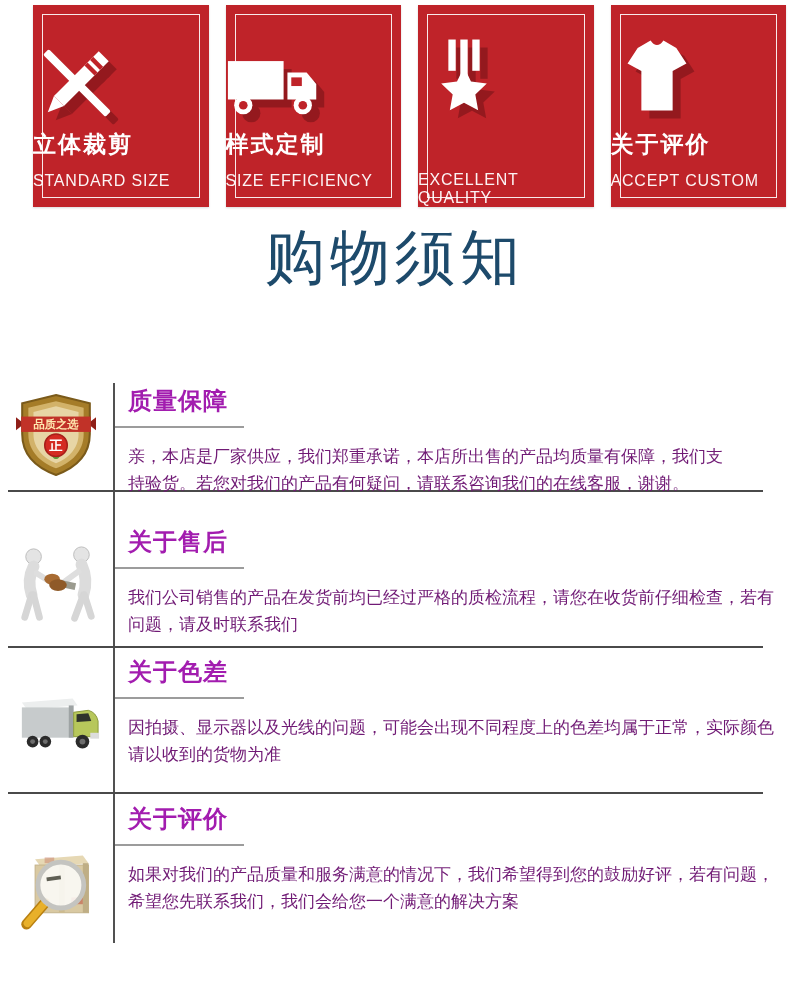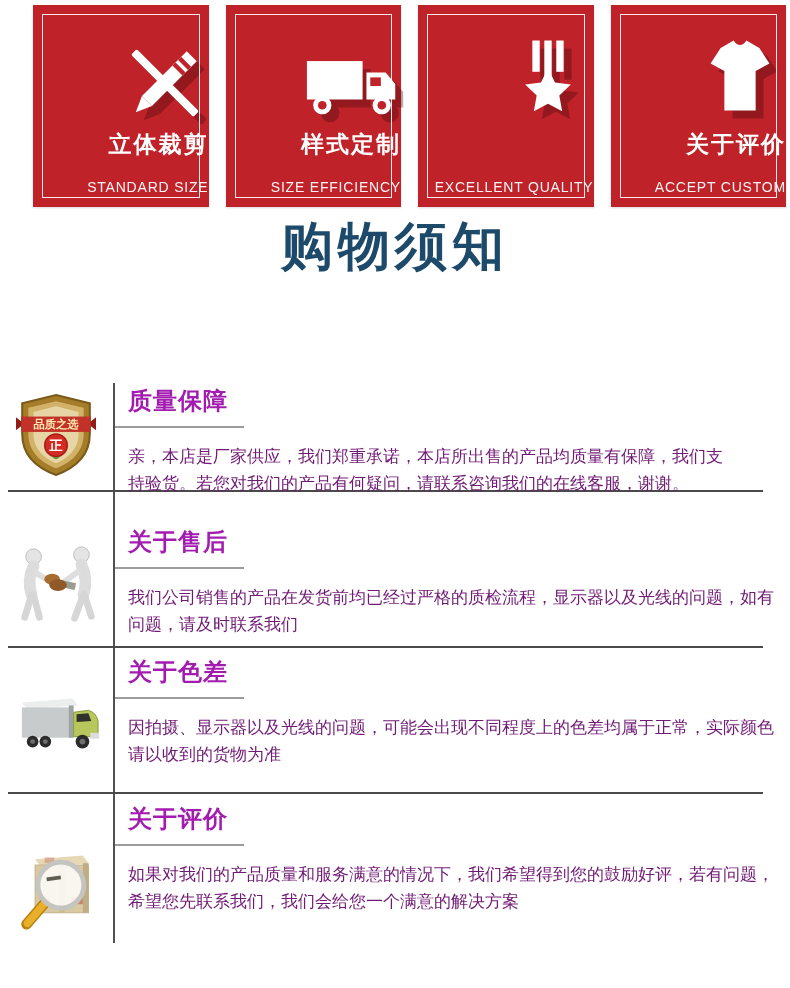--- a/index.html
+++ b/index.html
@@ -5,29 +5,29 @@
   html,body{margin:0;padding:0;background:#fff;}
   .page{
     position:relative;width:790px;height:988px;margin:0 auto;background:#fff;
     font-family:"Liberation Sans",sans-serif;overflow:hidden;
   }
 
   
   .badges{position:absolute;top:5px;left:33px;width:753px;display:flex;gap:17px;}
   .badge{flex:1;height:202px;background:#bf2329;position:relative;box-shadow:0 1px 2px rgba(0,0,0,.15);}
   .badge-border{position:absolute;top:9px;left:9px;right:9px;bottom:9px;border:1px solid rgba(255,255,255,.9);}
-  .badge-content{position:absolute;top:0;left:0;right:0;bottom:0;display:flex;flex-direction:column;align-items:flex-end;}
+  .badge-content{position:absolute;top:0;left:0;right:0;bottom:0;display:flex;flex-direction:column;align-items:flex-start;}
   .badge-icon{height:94px;margin-top:28px;display:flex;align-items:flex-end;justify-content:center;
               filter:drop-shadow(8px 8px 0 rgba(70,8,12,.35));}
   .badge-zh{height:31px;line-height:31px;font-size:23px;font-weight:bold;color:#fff;letter-spacing:2px;margin-top:2px;}
-  .badge-en{font-size:14px;color:rgba(255,255,255,.95);letter-spacing:.8px;margin-top:19px;}
+  .badge-en{font-size:16px;color:rgba(255,255,255,.95);letter-spacing:.8px;margin-top:12px;}
 
   
-  .page-title{position:absolute;top:212px;left:0;width:100%;margin:0;text-align:center;
-              font-size:52px;font-weight:bold;color:#1d4a6b;letter-spacing:5px;}
+  .page-title{position:absolute;top:218px;left:0;width:100%;margin:0;text-align:center;
+              font-size:60px;font-weight:normal;color:#1d4a6b;letter-spacing:5px;}
 
   
   .notices{position:absolute;top:383px;left:0;width:790px;}
   .notice{position:relative;box-sizing:border-box;padding-left:128px;}
   .notice::before{content:"";position:absolute;left:113px;top:0;bottom:0;width:2px;background:#515151;}
   .notice-divider{height:2px;background:#4a4a4a;margin:0 27px 0 8px;}
   .notice h2{margin:0;font-size:24px;font-weight:bold;color:#a21caf;letter-spacing:1px;}
   .h-underline{height:2px;background:#9c9c9c;width:131px;margin-left:-15px;margin-top:9px;}
   .notice p{margin:15px 0 0 0;font-size:17px;line-height:27px;color:#701a75;}
   .notice-icon{position:absolute;left:16px;}
@@ -163,21 +163,21 @@
           <path d="M63 29 L48 40" stroke="#dedede" stroke-width="6" stroke-linecap="round"></path>
           <g transform="rotate(12 45 42)">
               <rect x="38" y="38" width="22" height="7" fill="#9b9b8f"></rect>
             </g>
           <ellipse cx="36" cy="37" rx="8" ry="5.5" fill="#a86b32"></ellipse>
           <ellipse cx="42" cy="43" rx="9" ry="6" fill="#8f5a28"></ellipse>
         </svg>
       </div>
       <h2>关于售后</h2>
       <div class="h-underline"></div>
-      <p>我们公司销售的产品在发货前均已经过严格的质检流程，显示器以及光线的问题，如有问题，请及时联系我们</p>
+      <p>我们公司销售的产品在发货前均已经过严格的质检流程，请您在收货前仔细检查，若有问题，请及时联系我们</p>
     </div>
     <div class="notice-divider"></div>
 
     <div class="notice notice-3">
       <div class="notice-icon">
         <svg width="86" height="64" viewBox="0 0 88 64">
           <polygon points="6,10 58,6 63,13 11,17" fill="#eceeee"></polygon>
           <rect x="6" y="15" width="52" height="31" fill="#c7cbcc"></rect>
           <rect x="54" y="13" width="5" height="33" fill="#9ea3a4"></rect>
           <path d="M59 20 L74 18 Q82 20 84 29 L84 45 L59 45 Z" fill="#b7c75b" stroke="#8b9a3d"></path>

